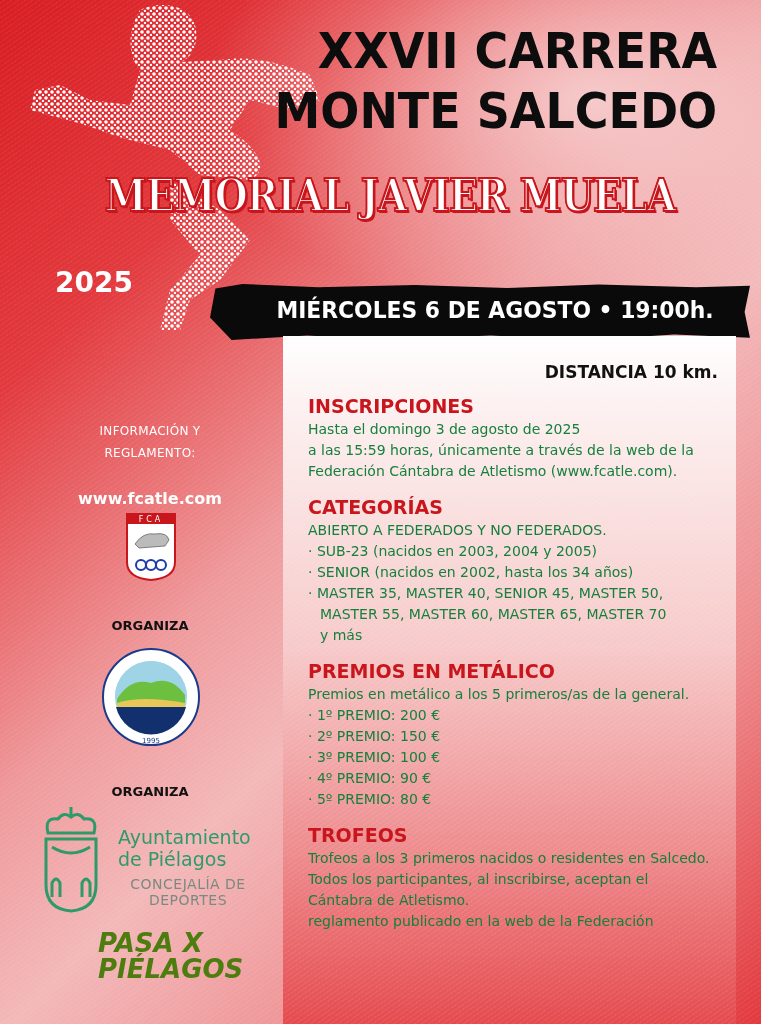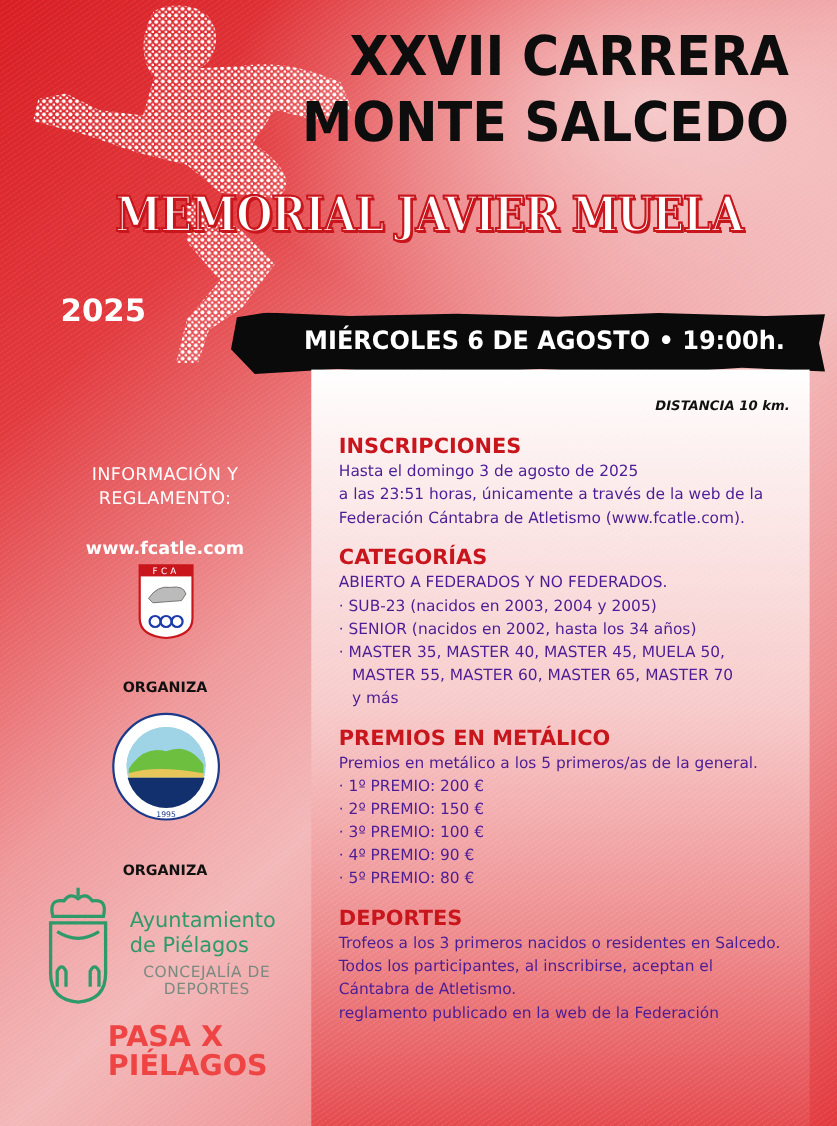--- a/index.html
+++ b/index.html
@@ -53,36 +53,36 @@
   .panel {
     position:absolute; left:283px; top:336px; width:453px; height:688px;
     background: linear-gradient(180deg, #ffffff 0%, #fdf1f1 10%, #f7caca 45%, #ee8c8e 75%, #e54b4f 100%);
   }
   .panel .tex {
     position:absolute; inset:0;
     background-image: repeating-linear-gradient(-35deg, rgba(255,255,255,0.08) 0 1px, transparent 1px 4px);
   }
   .distance {
     position:absolute; right:43px; top:362px;
-    font-weight:bold; font-size:12px; color:#111;font-style:italic;
+    font-weight:bold; font-size:17px; color:#111;
   }
   .content { position:absolute; left:308px; top:395px; width:430px; }
   .sec-title { color:#c8161c; font-weight:bold; font-size:19px; margin-bottom:2px; }
-  .txt { color:#4c1d95; font-size:14px; line-height:21px; }
+  .txt { color:#15803d; font-size:14px; line-height:21px; }
   .sec { margin-bottom:14px; }
   .indent { padding-left:12px; }
   .left-col { position:absolute; left:0; width:300px; text-align:center; }
-  .info-title { top:420px; color:#fff; font-size:16px; line-height:22px; letter-spacing:0.3px; }
+  .info-title { top:420px; color:#fff; font-size:12px; line-height:22px; letter-spacing:0.3px; }
   .info-url { top:489px; color:#fff; font-weight:bold; font-size:16px; }
   .organiza { top:618px; color:#111; font-weight:bold; font-size:13px; }
   .patrocina { top:784px; color:#111; font-weight:bold; font-size:13px; }
   .logo { position:absolute; }
   .ayto-name { position:absolute; left:118px; top:826px; color:#2e9a6a; font-size:19px; line-height:22px; text-align:left; width:140px; }
   .ayto-sub { position:absolute; left:118px; top:876px; color:#7a8a80; font-size:14px; letter-spacing:0.5px; width:140px; text-align:center; }
-  .pasa { position:absolute; left:98px; top:930px; color:#ef4444; font-weight:bold; font-size:26px; line-height:26px; }
+  .pasa { position:absolute; left:98px; top:930px; color:#4d7c0f; font-weight:bold; font-size:26px; line-height:26px; font-style:italic; }
 </style>
 </head>
 <body>
 
 <div class="texture"></div>
 <div class="lighttop"></div>
 
 <svg class="runner" viewBox="0 0 320 330">
   <defs>
     <pattern id="dots" width="6" height="6" patternUnits="userSpaceOnUse">
@@ -103,43 +103,43 @@
 
 <div class="panel">
     <div class="tex"></div>
   </div>
 <div class="distance">DISTANCIA 10 km.</div>
 
 <div class="content">
   <div class="sec">
     <div class="sec-title">INSCRIPCIONES</div>
     <div class="txt">Hasta el domingo 3 de agosto de 2025</div>
-    <div class="txt">a las 23:51 horas, únicamente a través de la web de la</div>
+    <div class="txt">a las 15:59 horas, únicamente a través de la web de la</div>
     <div class="txt">Federación Cántabra de Atletismo (www.fcatle.com).</div>
   </div>
   <div class="sec">
     <div class="sec-title">CATEGORÍAS</div>
     <div class="txt">ABIERTO A FEDERADOS Y NO FEDERADOS.</div>
     <div class="txt">· SUB-23 (nacidos en 2003, 2004 y 2005)</div>
     <div class="txt">· SENIOR (nacidos en 2002, hasta los 34 años)</div>
-    <div class="txt">· MASTER 35, MASTER 40, MASTER 45, MUELA 50,</div>
+    <div class="txt">· MASTER 35, MASTER 40, SENIOR 45, MASTER 50,</div>
     <div class="txt indent">MASTER 55,  MASTER 60, MASTER 65, MASTER 70</div>
     <div class="txt indent">y más</div>
   </div>
   <div class="sec">
     <div class="sec-title">PREMIOS EN METÁLICO</div>
     <div class="txt">Premios en metálico a los 5 primeros/as de la general.</div>
     <div class="txt">· 1º PREMIO: 200 €</div>
     <div class="txt">· 2º PREMIO: 150 €</div>
     <div class="txt">· 3º PREMIO: 100 €</div>
     <div class="txt">· 4º PREMIO:   90 €</div>
     <div class="txt">· 5º PREMIO:   80 €</div>
   </div>
   <div class="sec">
-    <div class="sec-title">DEPORTES</div>
+    <div class="sec-title">TROFEOS</div>
     <div class="txt">Trofeos a los 3 primeros nacidos o residentes en Salcedo.</div>
     <div class="txt">Todos los participantes, al inscribirse, aceptan el</div>
     <div class="txt">Cántabra de Atletismo.</div>
     <div class="txt">reglamento publicado en la web de la Federación</div>
   </div>
 </div>
 
 <div class="left-col info-title">
   <div>INFORMACIÓN Y</div>
   <div>REGLAMENTO:</div>

